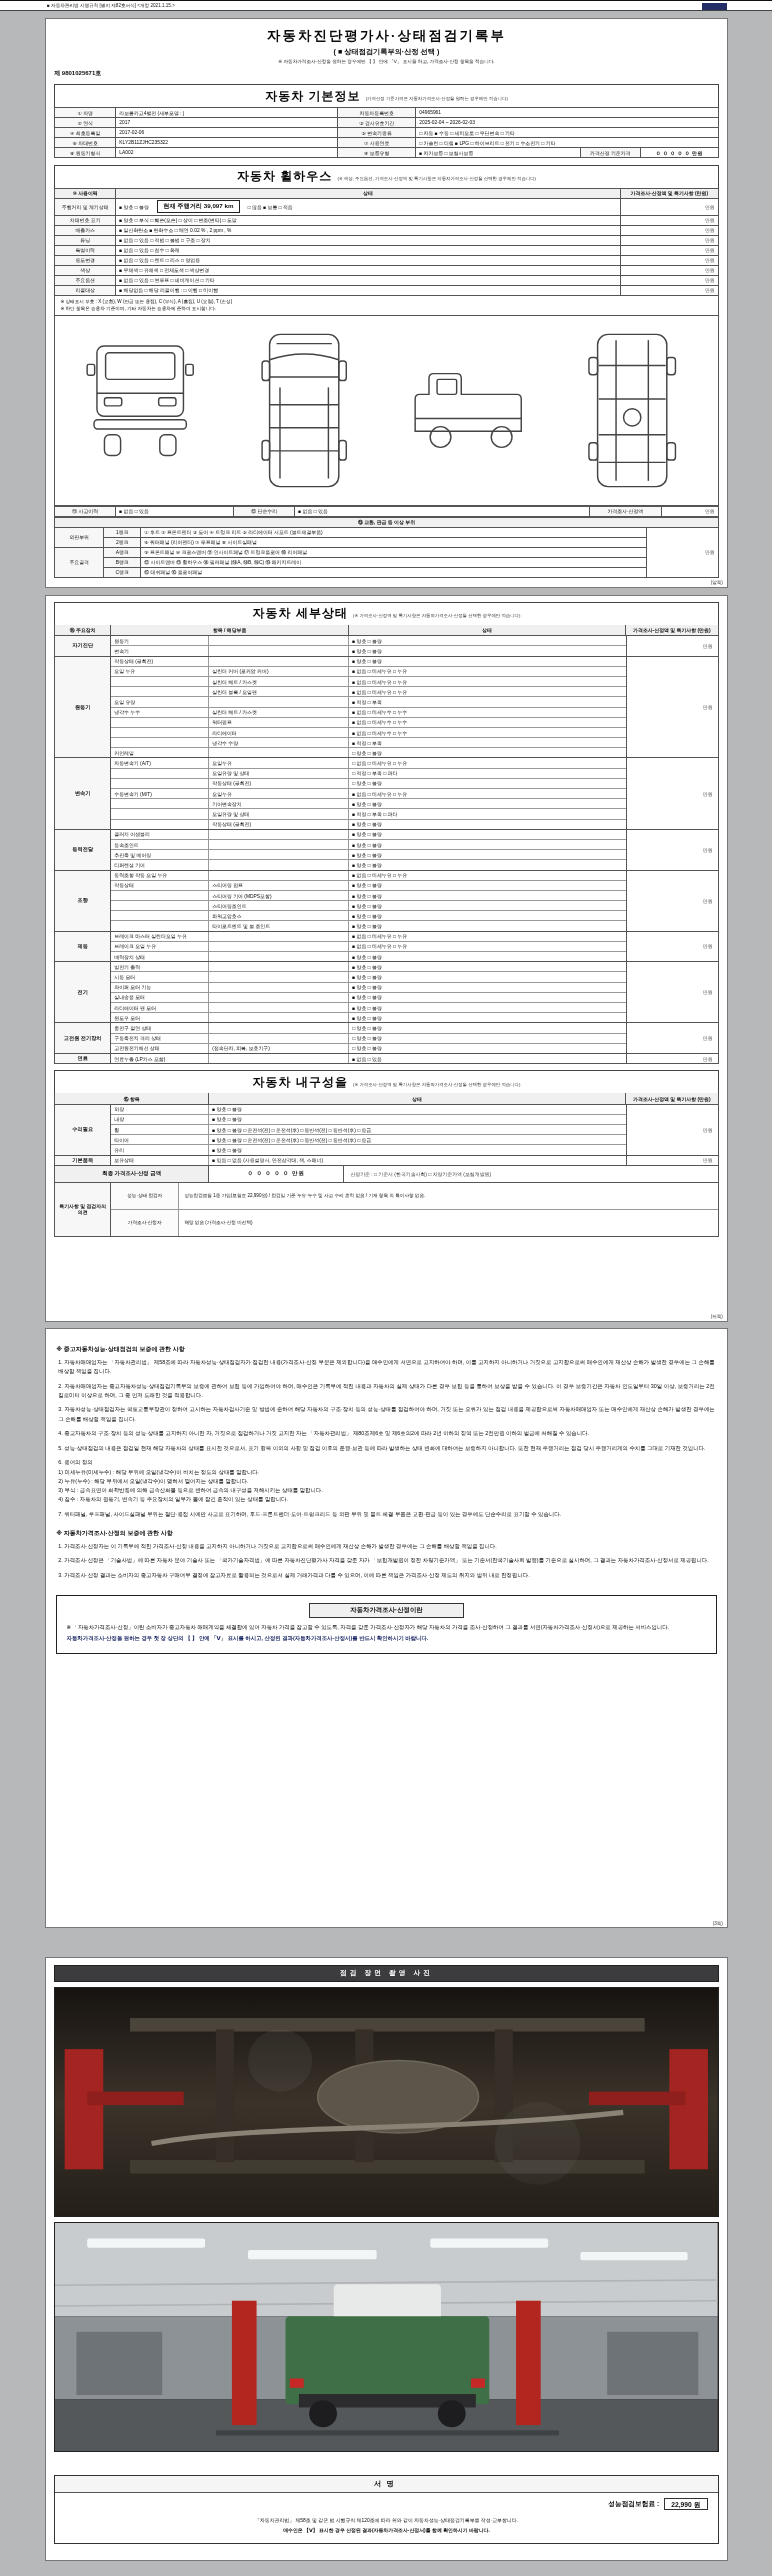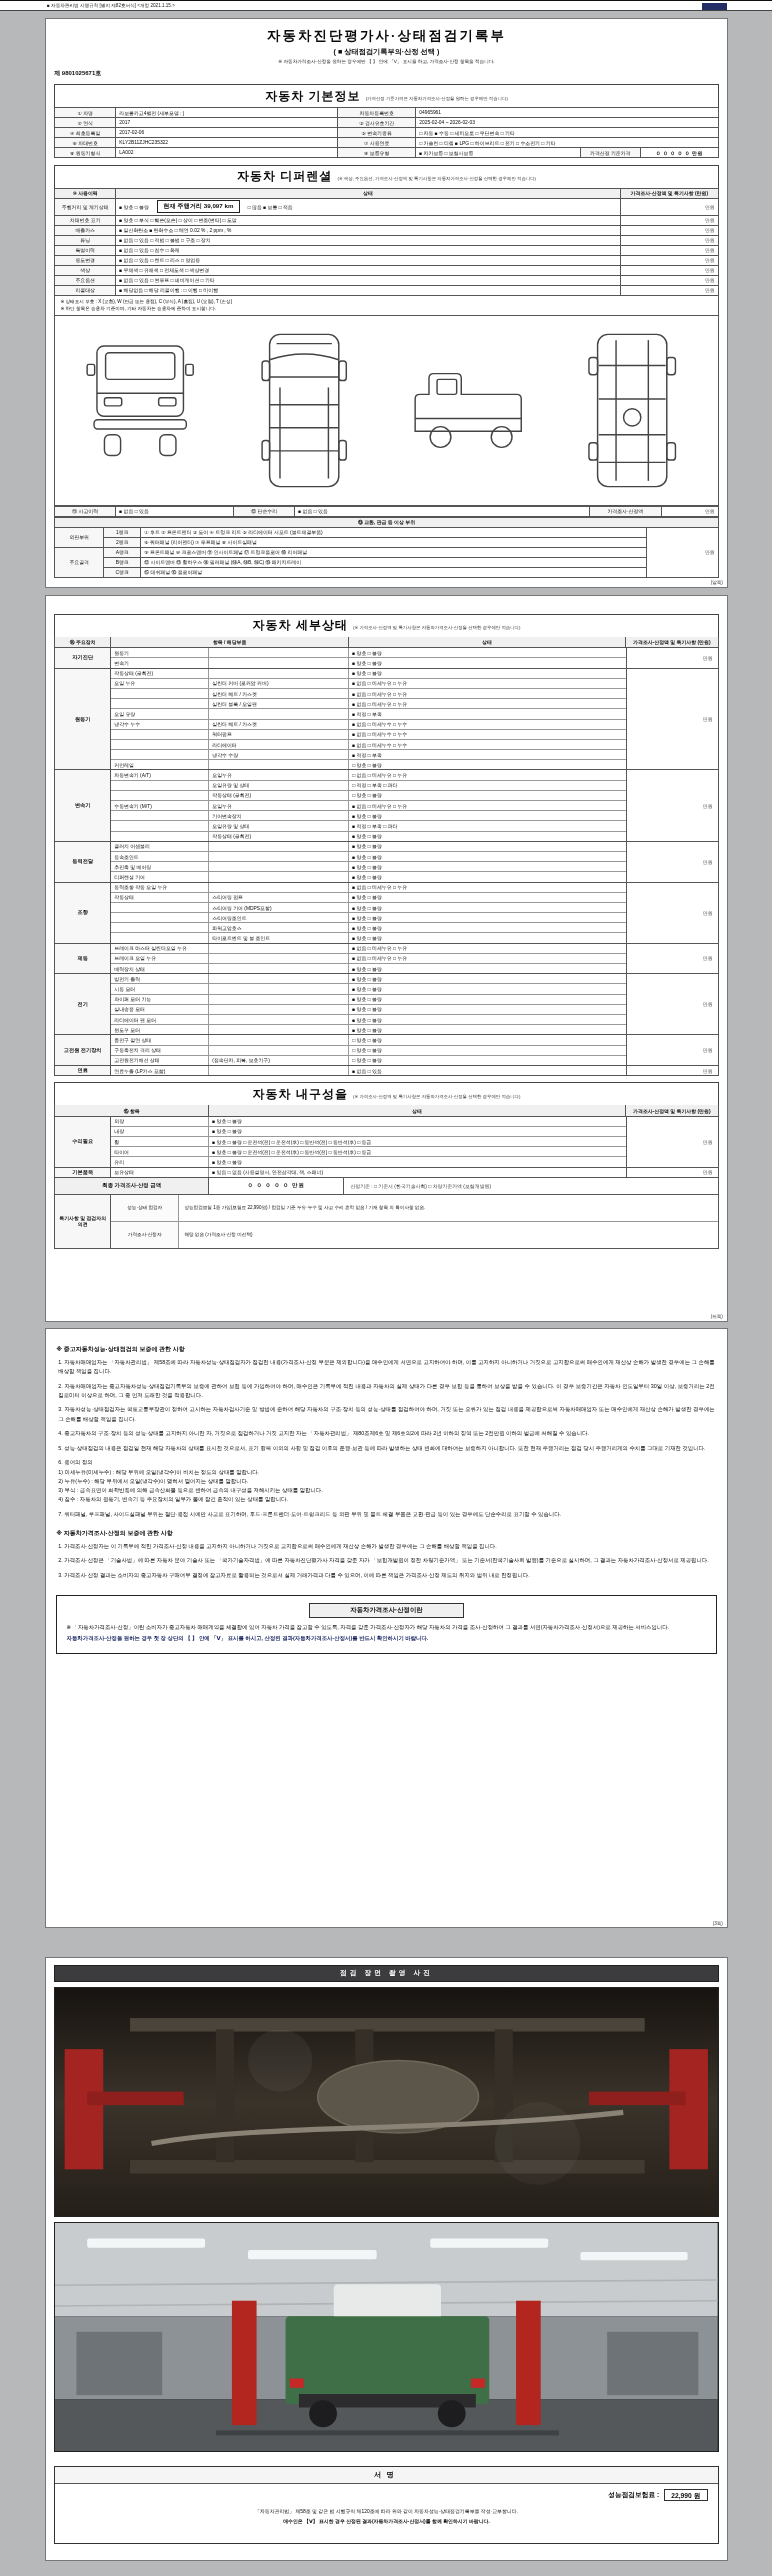--- a/index.html
+++ b/index.html
@@ -66,21 +66,21 @@
   .notice-sec{font-size:6px;font-weight:bold;margin:9.3px 2.1px 4.1px}
   .notice-list{list-style:none;padding:0 4.1px;margin:0}
   .notice-item{font-size:5.4px;line-height:1.72;margin-bottom:5.2px;white-space:pre-line;text-align:justify}
   .pbox{border:1px solid #222;margin:15.5px 2.1px 0;padding:6.2px 9.3px 7.2px}
   .pb-title{width:155px;margin:0 auto 5.2px;text-align:center;font-weight:bold;font-size:6.4px;border:0.5px solid #333;background:#f0f0f0;padding:2.1px 0}
   .pb-text{font-size:5.4px;line-height:1.7;margin:2.1px 0;text-align:justify}
   .pb-em{font-weight:bold;color:#12205e}
   .photo-bar{background:#3c3c3f;color:#fff;text-align:center;font-weight:bold;font-size:6.7px;letter-spacing:3.1px;padding:3.1px 0;border:0.5px solid #222}
   .photo{border:0.5px solid #222;margin-top:5.2px;height:230px;overflow:hidden;background:#222}
   .photo svg{width:100%;height:100%;display:block}
-  .sign-box{border:0.8px solid #333;margin-top:14px;padding-bottom:14px}
+  .sign-box{border:0.8px solid #333;margin-top:23px;padding-bottom:5px}
   .sign-title{text-align:center;font-weight:bold;font-size:7.2px;letter-spacing:5.2px;border-bottom:0.5px solid #555;padding:3.1px 0;background:#f5f5f5}
   .sign-fee{text-align:right;font-size:6.7px;font-weight:bold;padding:7.2px 10.3px 4.1px}
   .sign-fee b{border:0.5px solid #333;padding:1.5px 6.2px;margin-left:3.1px;background:#fff}
   .sign-line{text-align:center;font-size:4.9px;margin:3.1px 15.5px;line-height:1.5}
   .sign-line.em{font-weight:bold}
   svg.linework{background:#fff}
 </style>
 </head>
 <body>
 
@@ -142,21 +142,21 @@
             <span class="mseg">■ 자가보증   □ 보험사보증</span>
             <span class="mlbl">가격산정 기준가격</span>
             <span class="mseg mval">０ ０ ０ ０ ０  만원</span>
           </div>
         </td>
       </tr>
       </tbody>
     </table>
 
     <div class="sec-head">
-      <span class="sec-title">자동차 디퍼렌셜</span>
+      <span class="sec-title">자동차 휠하우스</span>
       <span class="sec-note">(※ 색상, 주요옵션, 가격조사·산정액 및 특기사항은 자동차가격조사·산정을 선택한 경우에만 적습니다)</span>
     </div>
     <table class="tbl">
       <colgroup>
           <col style="width:61px">
           <col>
           <col style="width:98px">
         </colgroup>
       <tbody>
         <tr>
@@ -346,21 +346,21 @@
       <tr>
         <td class="lbl">C랭크</td>
         <td>⑮ 대쉬패널   ⑯ 플로어패널</td>
       </tr>
       </tbody>
     </table>
     <span class="page-marker">(앞쪽)</span>
   </section>
 
   <section class="panel p2">
-    <div class="sec-head" style="margin-top:12px">
+    <div class="sec-head" style="margin-top:0">
       <span class="sec-title">자동차 세부상태</span>
       <span class="sec-note">(※ 가격조사·산정액 및 특기사항은 자동차가격조사·산정을 선택한 경우에만 적습니다)</span>
     </div>
     <div class="colhead">
       <span class="ch w-g">⑭ 주요장치</span>
       <span class="ch w-item">항목 / 해당부품</span>
       <span class="ch w-state">상태</span>
       <span class="ch w-price">가격조사·산정액 및 특기사항 (만원)</span>
     </div>
 

